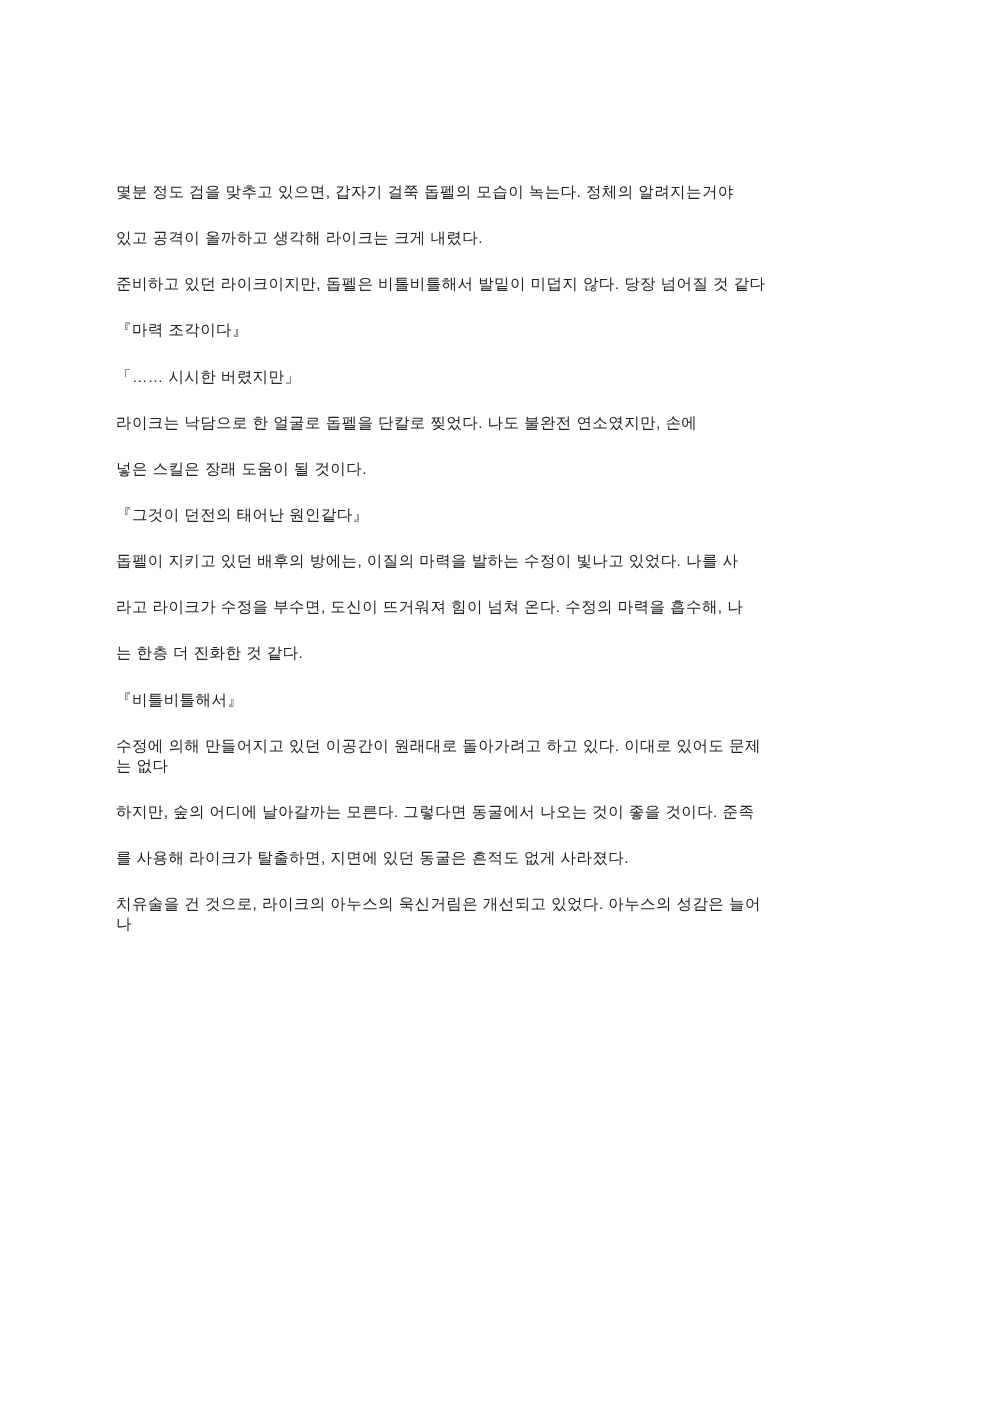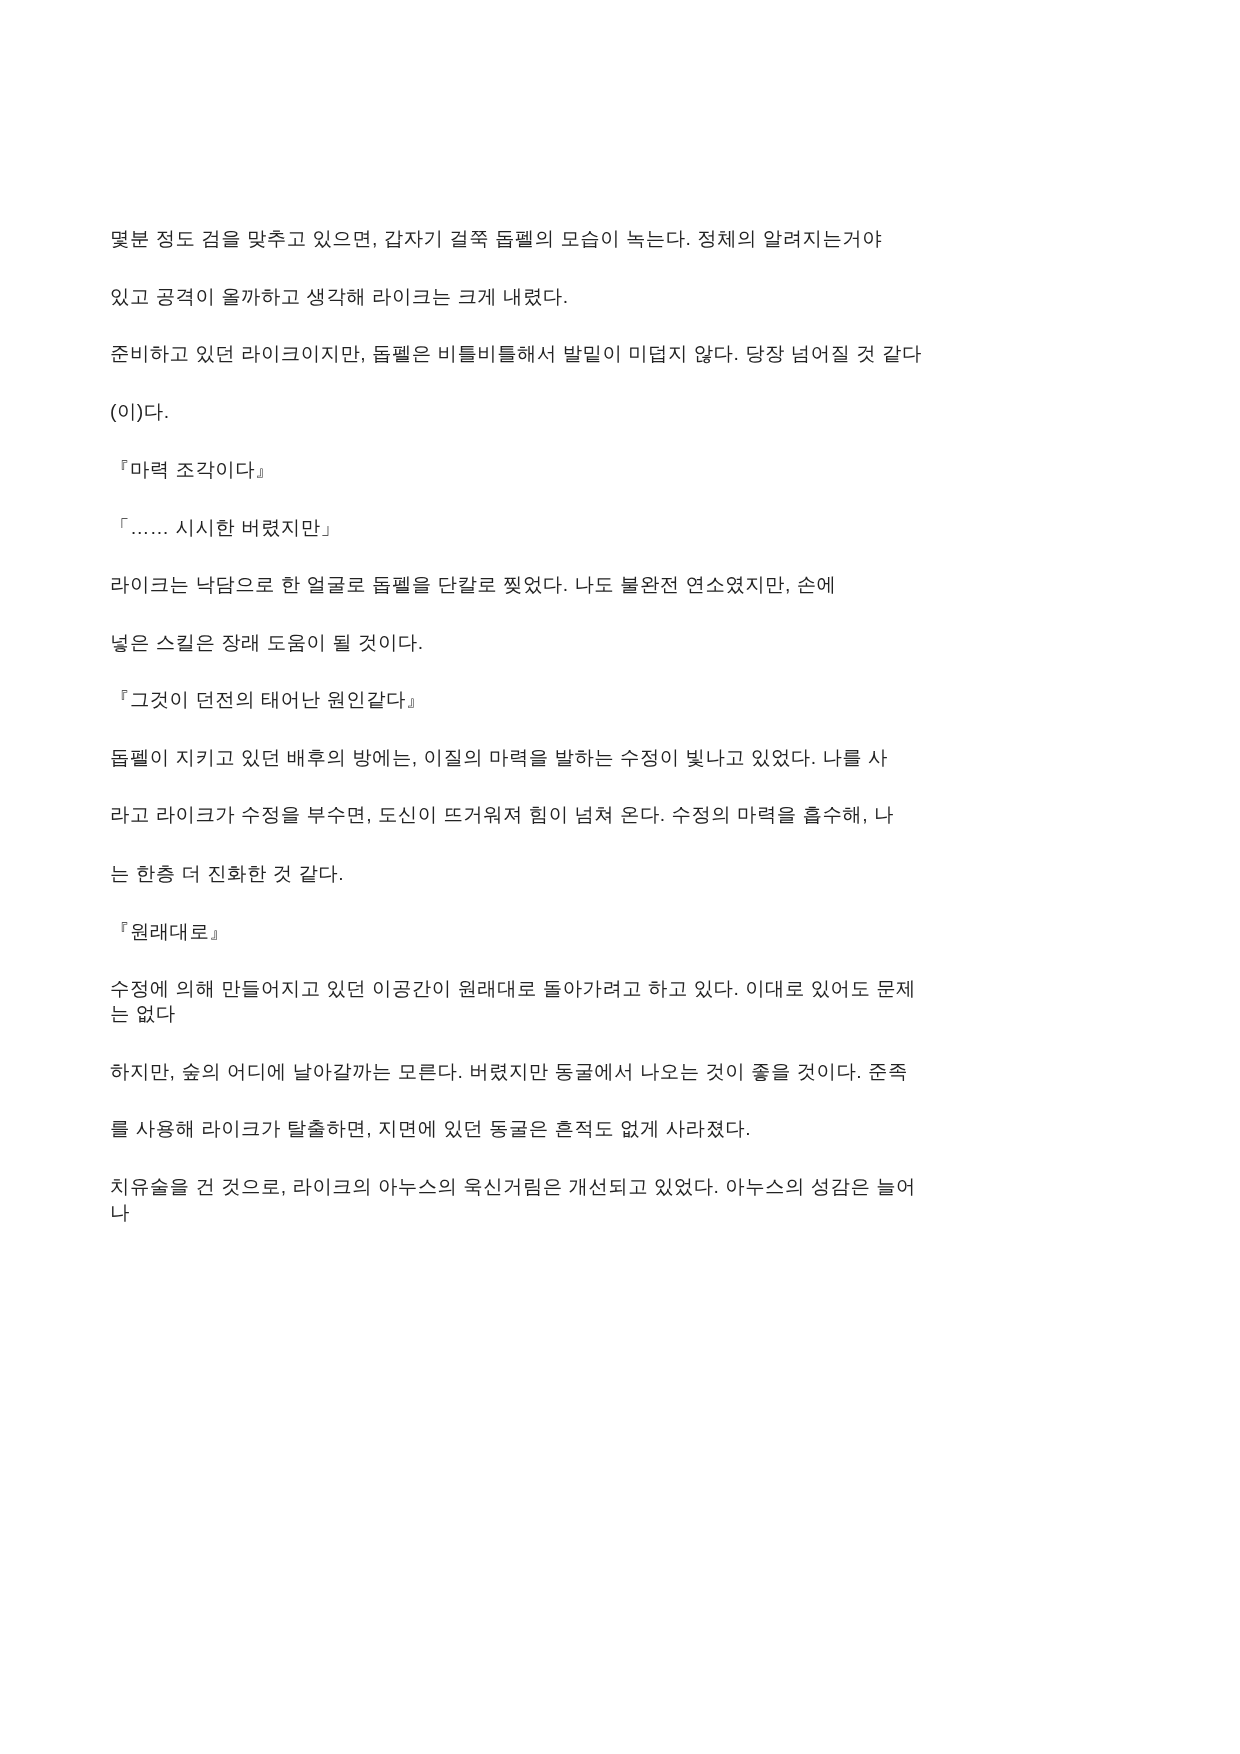--- a/index.html
+++ b/index.html
@@ -13,21 +13,21 @@
     font-family: "Liberation Sans", sans-serif;
     color: #1a1a1a;
     overflow: hidden;
   }
   .page {
     position: relative;
     width: 992px;
     height: 1403px;
     background: #ffffff;
     box-sizing: border-box;
-    padding: 182px 140px 0 88px;
+    padding: 182px 140px 0 116px;
   }
   .doc-body {
     width: 712px;
   }
   .para {
     font-size: 15.5px;
     line-height: 1.30;
     letter-spacing: 0.4px;
     color: #222222;
     margin: 0 0 26px 0;
@@ -40,30 +40,29 @@
   }
 </style>
 </head>
 <body>
 
 <div class="page">
   <div class="doc-body">
     <p class="para">몇분 정도 검을 맞추고 있으면, 갑자기 걸쭉 돕펠의 모습이 녹는다. 정체의 알려지는거야</p>
     <p class="para">있고 공격이 올까하고 생각해 라이크는 크게 내렸다.</p>
     <p class="para">준비하고 있던 라이크이지만, 돕펠은 비틀비틀해서 발밑이 미덥지 않다. 당장 넘어질 것 같다</p>
-    <p class="para">(이)다.</p>
     <p class="para">『마력 조각이다』</p>
     <p class="para">「…… 시시한 버렸지만」</p>
     <p class="para">라이크는 낙담으로 한 얼굴로 돕펠을 단칼로 찢었다. 나도 불완전 연소였지만, 손에</p>
     <p class="para">넣은 스킬은 장래 도움이 될 것이다.</p>
     <p class="para">『그것이 던전의 태어난 원인같다』</p>
     <p class="para">돕펠이 지키고 있던 배후의 방에는, 이질의 마력을 발하는 수정이 빛나고 있었다. 나를 사</p>
     <p class="para">라고 라이크가 수정을 부수면, 도신이 뜨거워져 힘이 넘쳐 온다. 수정의 마력을 흡수해, 나</p>
     <p class="para">는 한층 더 진화한 것 같다.</p>
-    <p class="para">『원래대로』</p>
+    <p class="para">『비틀비틀해서』</p>
     <p class="para">수정에 의해 만들어지고 있던 이공간이 원래대로 돌아가려고 하고 있다. 이대로 있어도 문제
 는 없다</p>
-    <p class="para">하지만, 숲의 어디에 날아갈까는 모른다. 버렸지만 동굴에서 나오는 것이 좋을 것이다. 준족</p>
+    <p class="para">하지만, 숲의 어디에 날아갈까는 모른다. 그렇다면 동굴에서 나오는 것이 좋을 것이다. 준족</p>
     <p class="para">를 사용해 라이크가 탈출하면, 지면에 있던 동굴은 흔적도 없게 사라졌다.</p>
     <p class="para">치유술을 건 것으로, 라이크의 아누스의 욱신거림은 개선되고 있었다. 아누스의 성감은 늘어
 나</p>
   </div>
 </div>
 
 </body></html>

